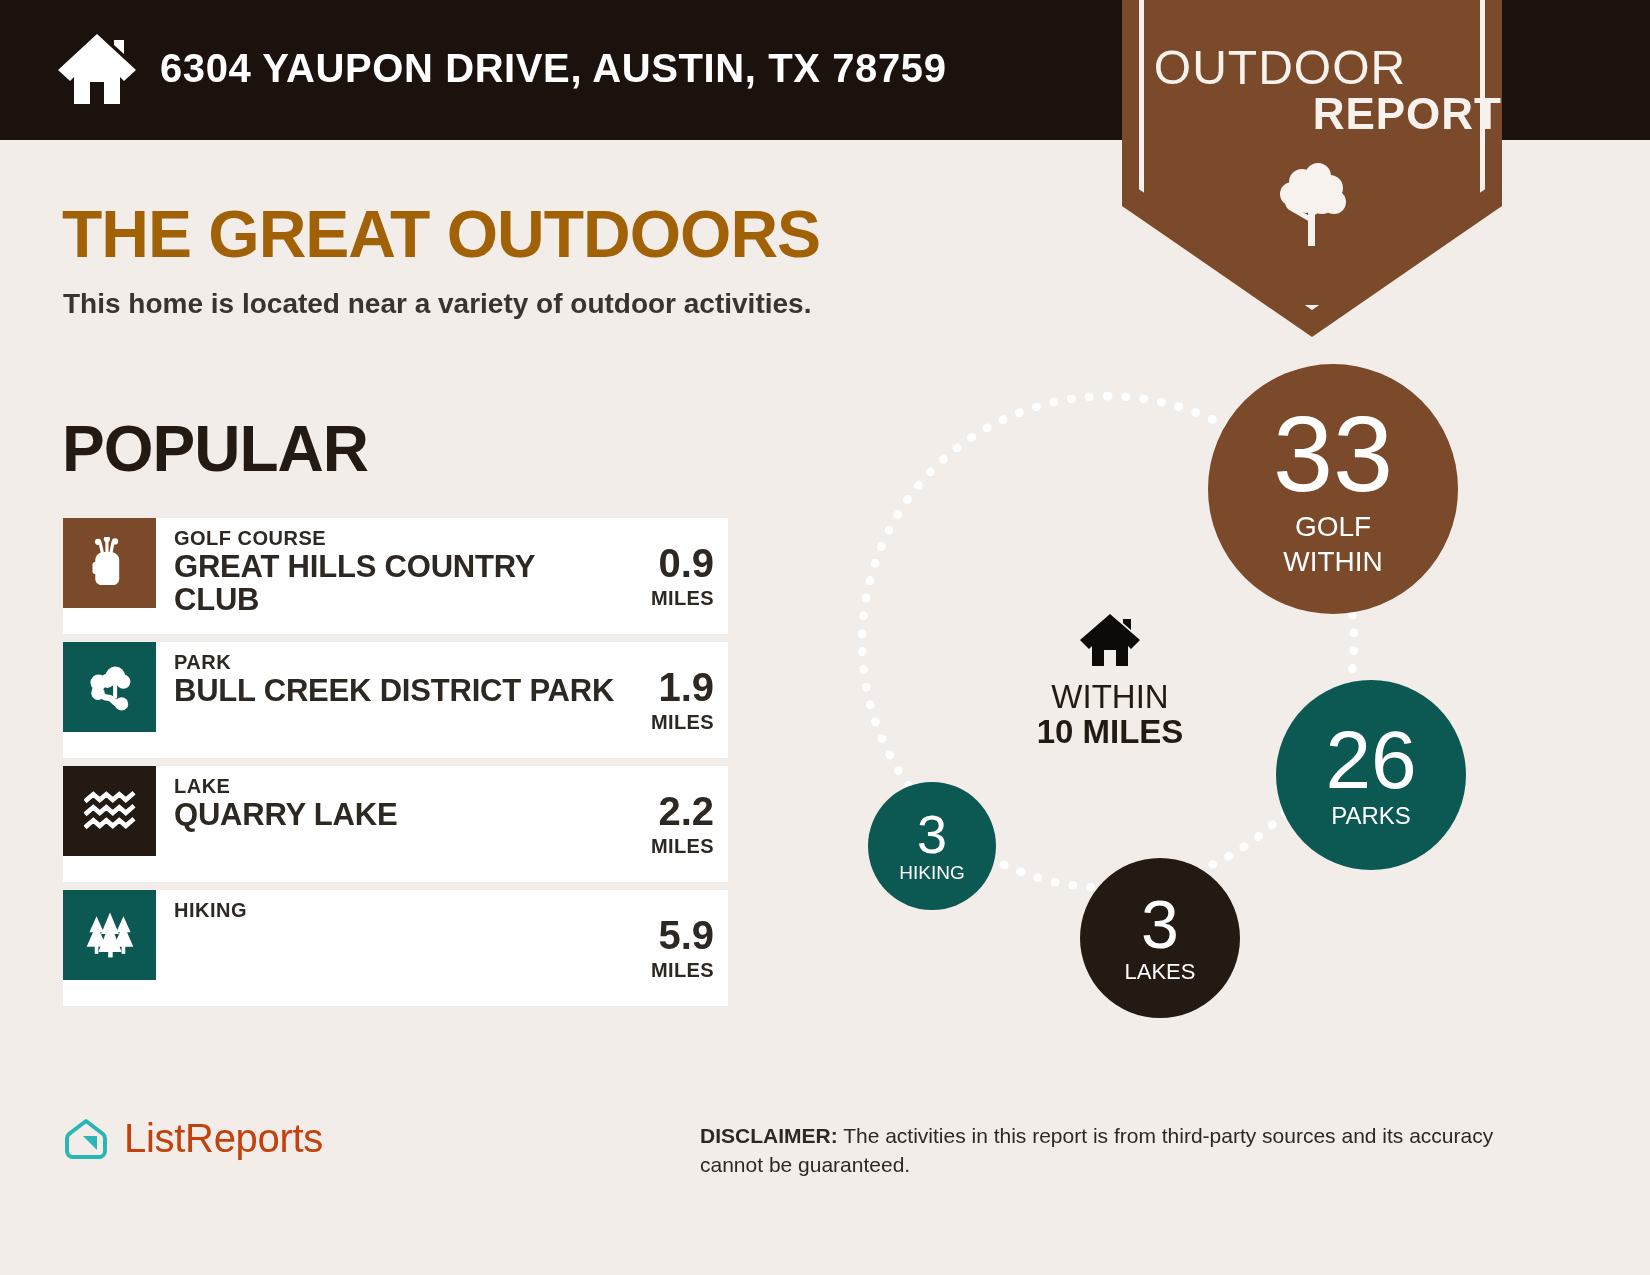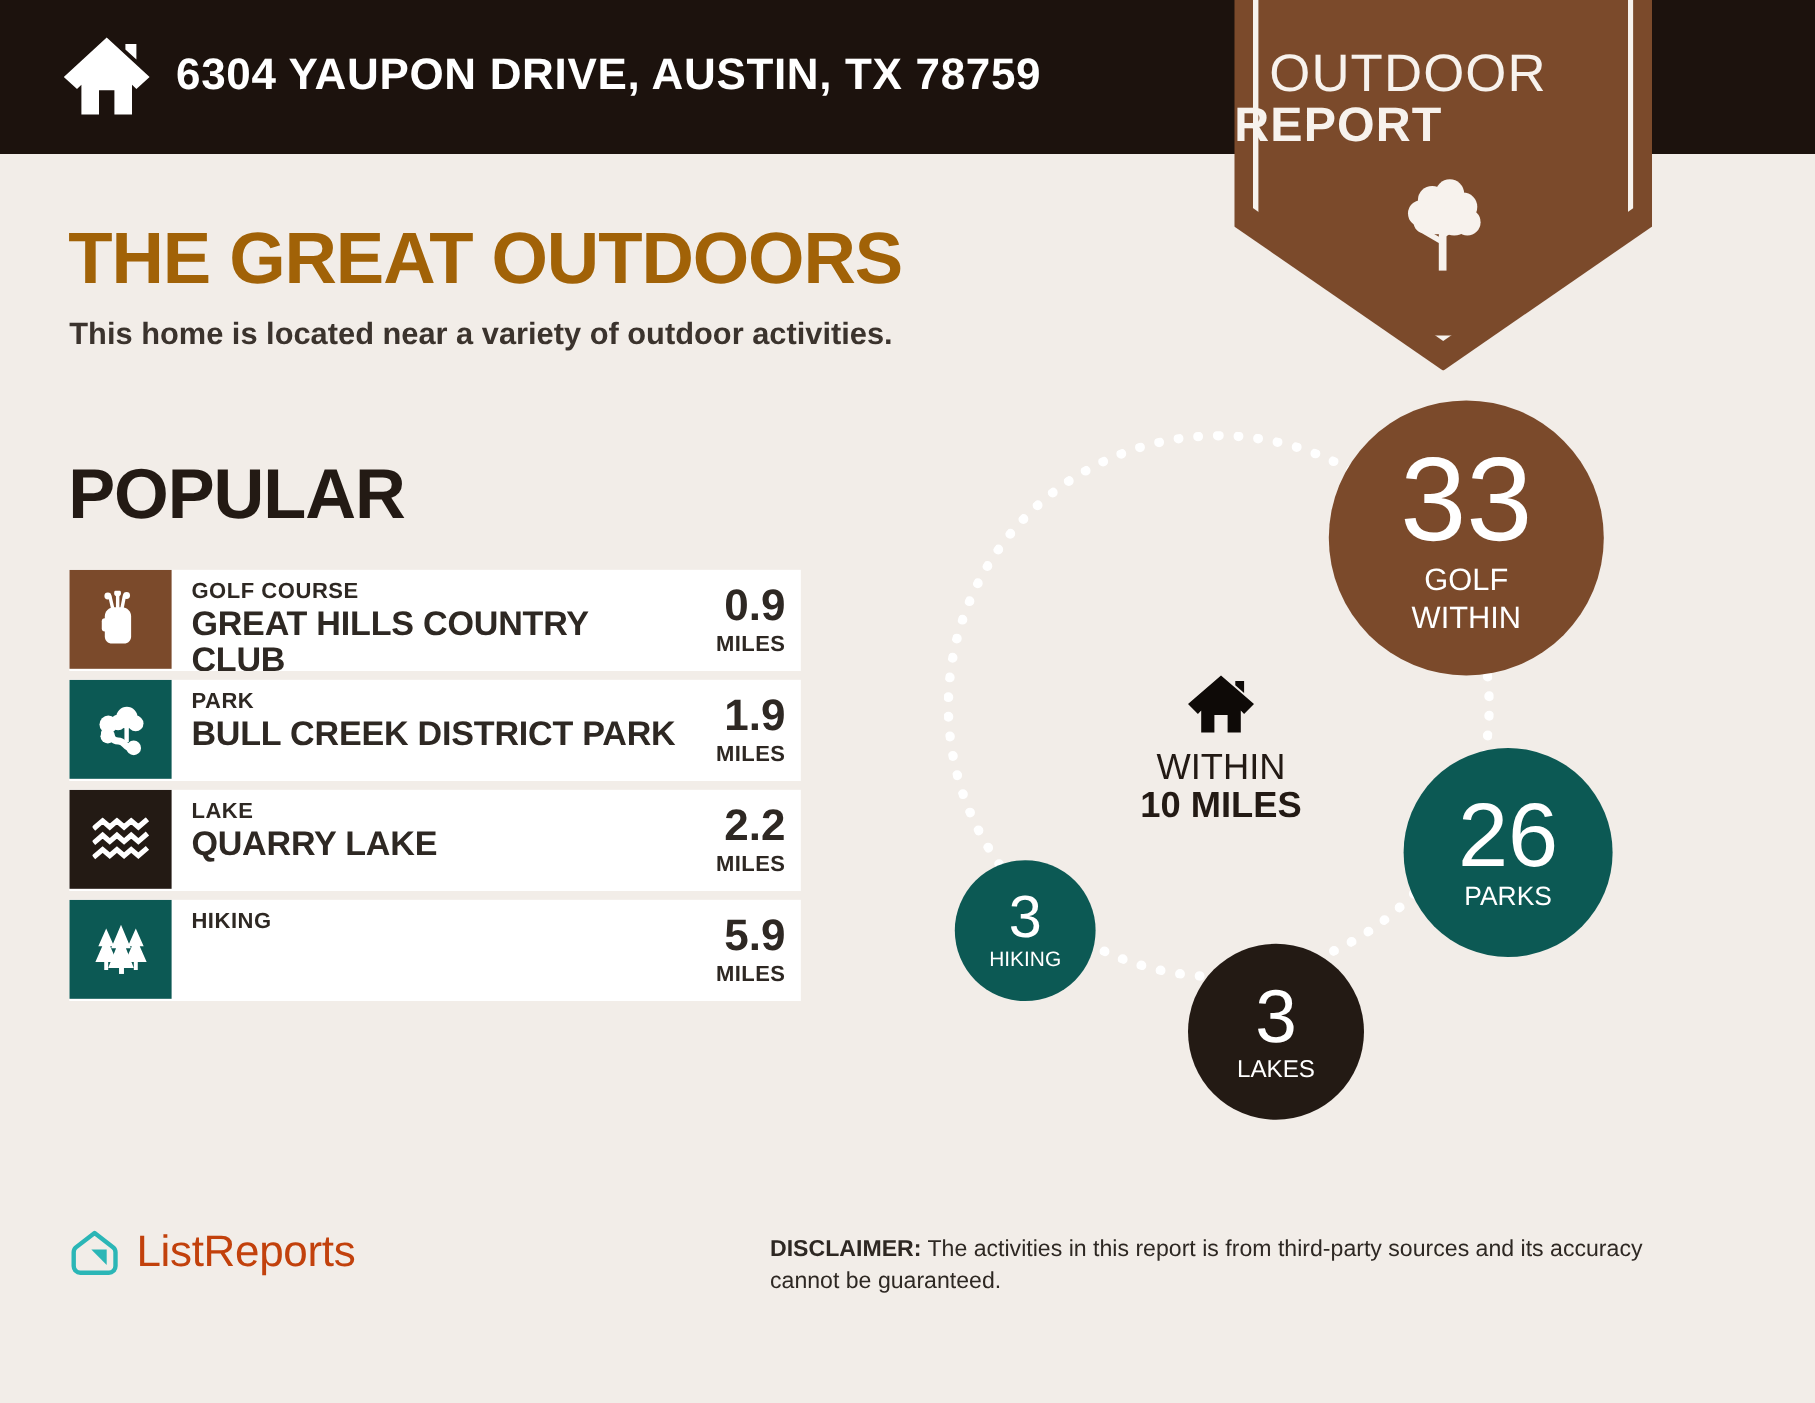--- a/index.html
+++ b/index.html
@@ -39,21 +39,21 @@
     -webkit-clip-path: polygon(0 0, 100% 0, 100% 62%, 50% 100%, 0 62%);
     clip-path: polygon(0 0, 100% 0, 100% 62%, 50% 100%, 0 62%);
   }
   .badge-line1{
     position:absolute; left:1122px; top:44px; width:316px;
     text-align:center; color:#F7F2ED;
     font-size:48px; font-weight:400; letter-spacing:1px; line-height:1.02;
   }
   .badge-line2{
     position:absolute; left:1122px; top:92px; width:380px;
-    text-align:left; color:#F7F2ED;
+    text-align:right; color:#F7F2ED;
     font-size:44px; font-weight:700; letter-spacing:1px; line-height:1.02;
   }
   .badge-tree{
     position:absolute; left:1272px; top:160px; width:80px; height:88px;
   }
 
   
   .page-title{
     position:absolute; left:62px; top:196px;
     font-size:66px; font-weight:700; letter-spacing:-1px; color:#a16207;
@@ -65,21 +65,21 @@
   .popular-title{
     position:absolute; left:62px; top:412px;
     font-size:64px; font-weight:700; letter-spacing:-1px; color:#231A14;
   }
 
   
   .list{
     position:absolute; left:63px; top:518px; width:665px;
   }
   .row{
-    position:relative; width:665px; height:92px; margin-bottom:8px;
+    position:relative; width:665px; height:116px; margin-bottom:8px;
     background:#FFFFFF; display:flex; overflow:hidden;
   }
   .row-tile{
     width:93px; height:90px; flex:0 0 93px;
     display:flex; align-items:center; justify-content:center;
   }
   .row-body{
     flex:1 1 auto; position:relative; padding:10px 0 0 18px; overflow:hidden;
   }
   .row-cat{

